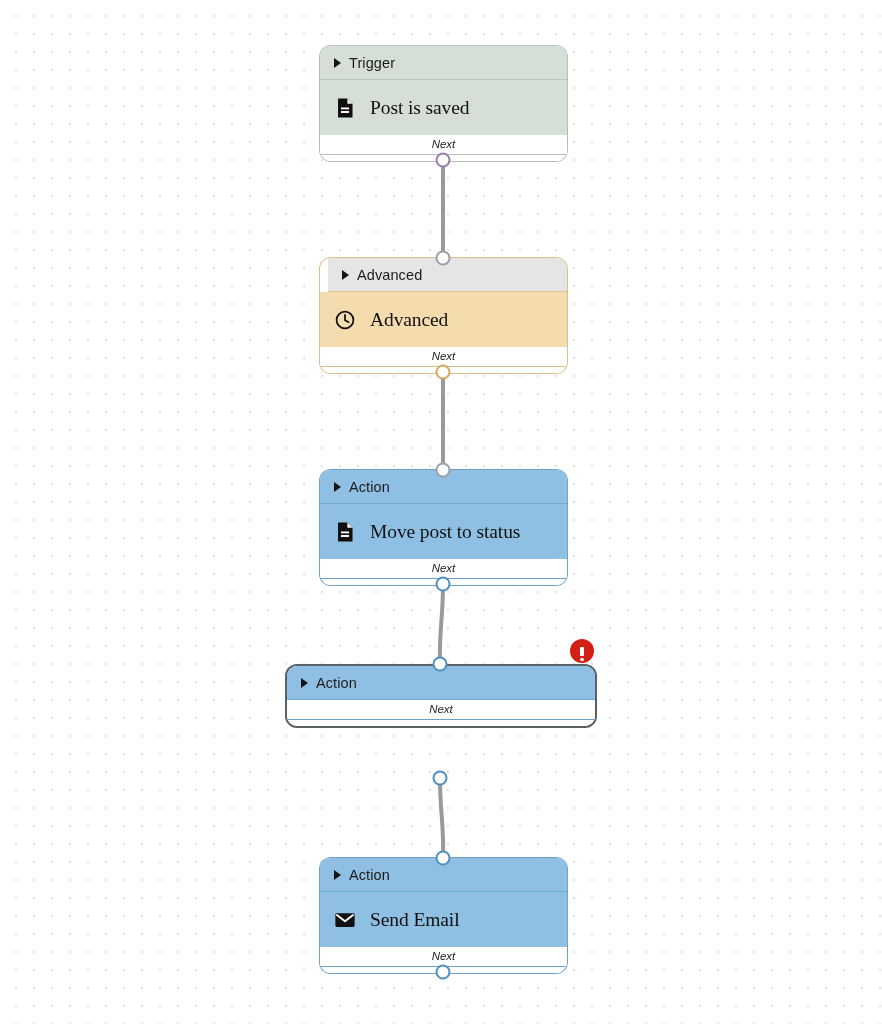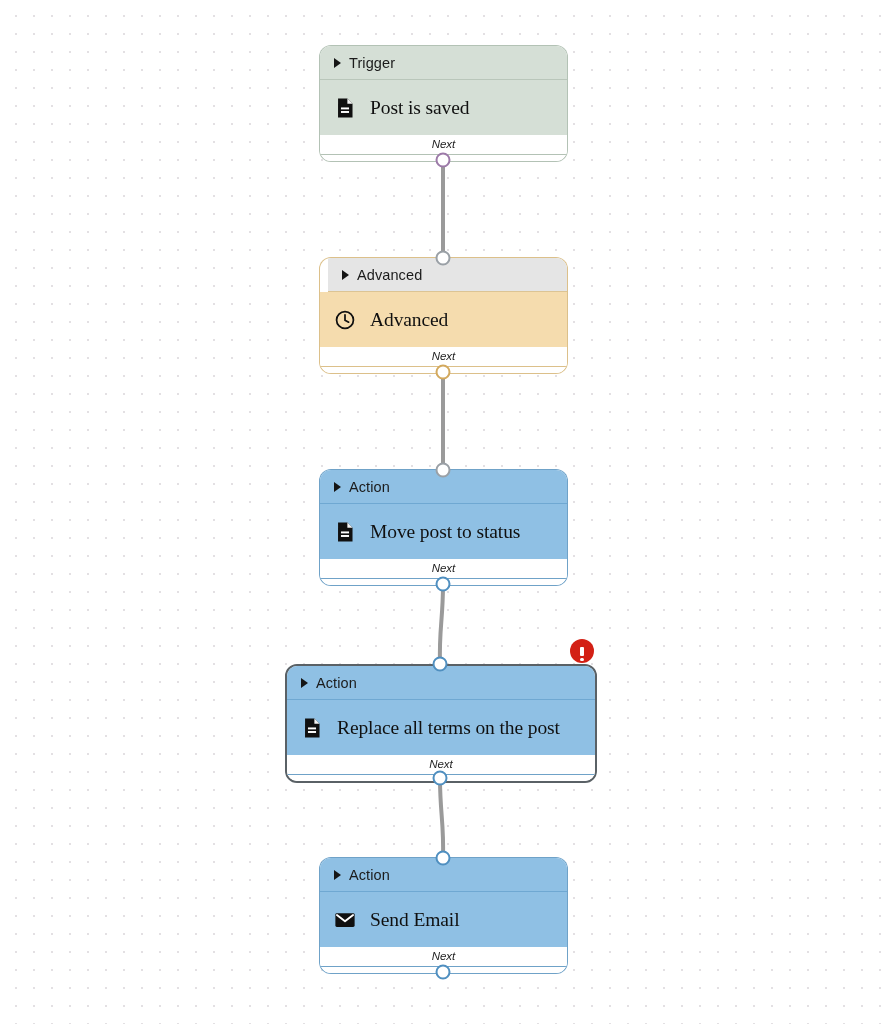--- a/index.html
+++ b/index.html
@@ -231,31 +231,20 @@
       </div>
       <div class="node-footer">
         <span class="footer-label">Next</span>
         <span class="footer-rule"></span>
       </div>
     </div>
     <div class="node v-action selected" style="left: 285px; top: 664px; width: 312px;">
       <div class="node-header">
         <span class="caret"></span>
         <span>Action</span>
-      </div>
-      <div class="node-body">
-        <span>
-          <svg class="node-icon" viewBox="0 0 24 24" aria-hidden="true">
-            <path d="M4.4 1.6 h10.2 L20.2 7.4 V22.4 H4.4 Z" fill="#101010"></path>
-            <path d="M14.6 1.6 L20.2 7.4 H14.6 Z" fill="#ffffff" opacity="0.95"></path>
-            <rect x="7.6" y="11.4" width="8.8" height="2.1" fill="#ffffff"></rect>
-            <rect x="7.6" y="15.3" width="8.8" height="2.1" fill="#ffffff"></rect>
-          </svg>
-        </span>
-        <span class="node-title">Replace all terms on the post</span>
       </div>
       <div class="node-footer">
         <span class="footer-label">Next</span>
         <span class="footer-rule"></span>
       </div>
     </div>
     <div class="node v-action" style="left: 320px; top: 858px; width: 247px;">
       <div class="node-header">
         <span class="caret"></span>
         <span>Action</span>

